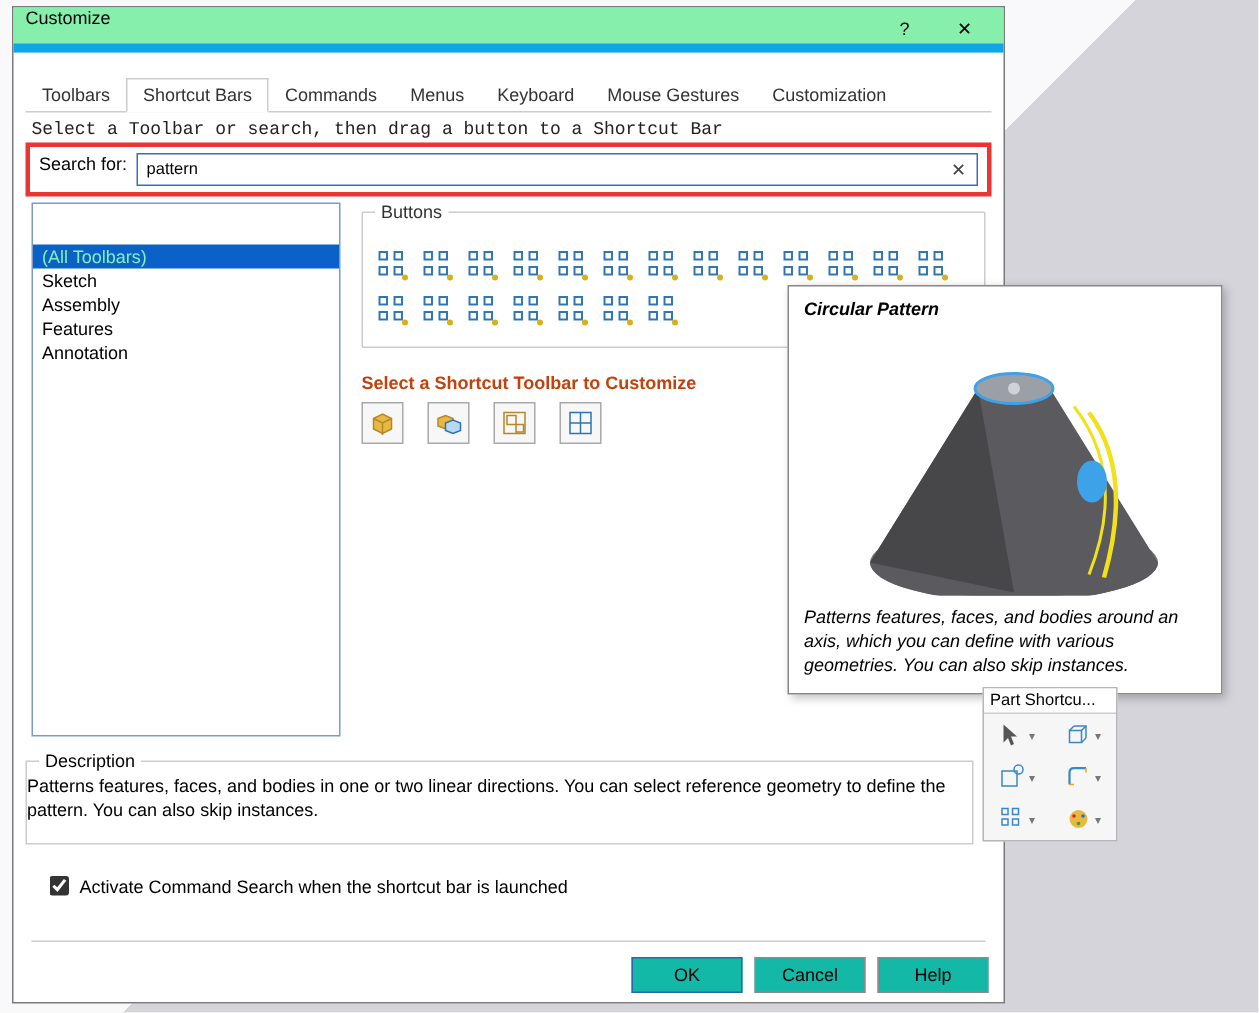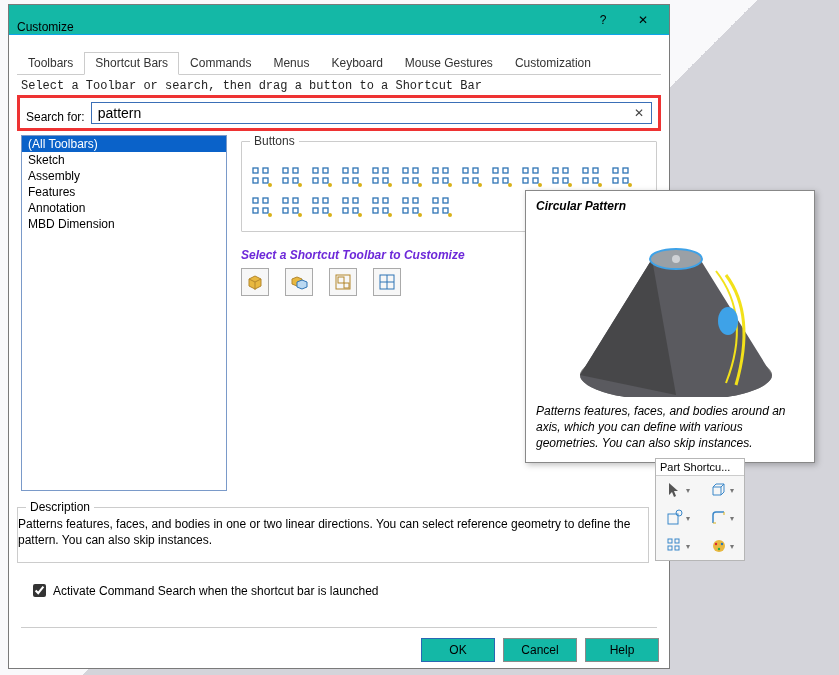--- a/index.html
+++ b/index.html
@@ -3,73 +3,73 @@
 <meta charset="utf-8">
 <style>
   * { box-sizing: border-box; font-family: "Segoe UI", Tahoma, sans-serif; font-size: 12px; }
   body { margin: 0; background: #f3f3f3; width: 839px; height: 675px; overflow: hidden; position: relative; }
   .bg-3d { position:absolute; inset:0; background:linear-gradient(135deg,#f9f9fb 50%,#d4d4da 50%); }
   .dialog {
     position:absolute; left:8px; top:4px; width:662px; height:665px;
     background:#fff; border:1px solid #7a7a7a;
   }
   .titlebar {
-    height:30px; display:flex; align-items:flex-end; padding:0 6px;
-    border-bottom:1px solid #0ea5e9; background:#14b8a6;
+    height:30px; display:flex; align-items:flex-start; padding:0 6px;
+    border-bottom:6px solid #0ea5e9; background:#86efac;
   }
   .titlebar .title { flex:1; padding-left:2px; }
   .titlebar .tb-btn { width:40px; height:28px; display:flex;align-items:center;justify-content:center; }
   .tabs {
     display:flex; gap:0; margin:16px 8px 0 8px; border-bottom:1px solid #ccc; height:24px;
   }
   .tab {
     padding:3px 10px 0 10px; color:#333; cursor:default; position:relative; top:1px;
     border:1px solid transparent; border-bottom:none;
   }
   .tab.active {
     background:#fff; border-color:#ccc; border-bottom:1px solid #fff;
   }
   .hint {
     margin:4px 12px 2px 12px; color:#222;font-family:Liberation Mono, monospace;
   }
   .search-row {
     margin:2px 8px 4px 8px; padding:4px 6px;
-    border:3px solid #e33; display:flex; align-items:flex-end;
+    border:3px solid #e33; display:flex; align-items:flex-start;
   }
   .search-label { margin-right:6px; }
   .search-box {
     flex:1; display:flex; align-items:center; height:22px;
     border:1px solid #3a6fb7; background:#fff; padding:0 4px;
   }
-  .search-input { flex:1; border:none; outline:none; font-size:14px; }
+  .search-input { flex:1; border:none; outline:none; font-size:11px; }
   .clear-x { width:16px; text-align:center; color:#444; cursor:default; }
   .body {
     display:flex; margin:0 12px; gap:14px;
   }
   .left-col { width:206px; }
   .left-col .lbl { margin-bottom:0; }
   .listbox {
     border:1px solid #7a9ac9; height:356px; overflow:auto; background:#fff;
   }
   .listitem { padding:1px 6px; cursor:default; }
-  .listitem.selected { background:#0a62c9; color:#ffffff; }
+  .listitem.selected { background:#0a62c9; color:#86efac;margin-top:27px; }
   .right-col { flex:1; }
   .buttons-group {
     border:1px solid #ccc; border-radius:1px; padding:23px 8px 12px 8px; min-height:80px;
     position:relative; margin-top:6px;
   }
   .buttons-group .legend {
     position:absolute; top:-8px; left:8px; background:#fff; padding:0 4px; color:#333;
   }
   .btn-grid { display:flex; flex-wrap:wrap; gap:6px; }
   .tool-ico {
     width:24px; height:24px; display:flex;align-items:center;justify-content:center;
   }
   .tool-ico svg { width:22px; height:22px; }
-  .shortcut-lbl { margin:16px 0 6px 0; font-weight:bold; color:#6d28d9;font-style:italic; }
+  .shortcut-lbl { margin:16px 0 6px 0; font-weight:bold; color:#c2410c; }
   .shortcut-row { display:flex; gap:16px; }
   .shortcut-btn {
     width:28px; height:28px; border:1px solid #aaa; display:flex; align-items:center; justify-content:center;
     background:#f7f7f7;
   }
   .shortcut-btn svg{width:18px;height:18px;}
   .desc-group {
     border:1px solid #ccc; margin:16px 20px 0 8px; padding:8px 10px 14px 0; position:relative;
   }
   .desc-group .legend {
@@ -151,21 +151,20 @@
   </div>
 
   <div class="body">
     <div class="left-col">
       <div class="listbox" id="listbox">
           <div class="listitem selected">(All Toolbars)</div>
           <div class="listitem">Sketch</div>
           <div class="listitem">Assembly</div>
           <div class="listitem">Features</div>
           <div class="listitem">Annotation</div>
-          <div class="listitem">MBD Dimension</div>
         </div>
     </div>
     <div class="right-col">
       <div class="buttons-group">
         <span class="legend">Buttons</span>
         <div class="btn-grid" id="btnrow1">
             <div class="tool-ico">
               <svg viewBox="0 0 22 22">
                 <g fill="none" stroke="#2e74b5" stroke-width="1.3">
                   <rect x="2" y="2" width="5" height="5"></rect>

